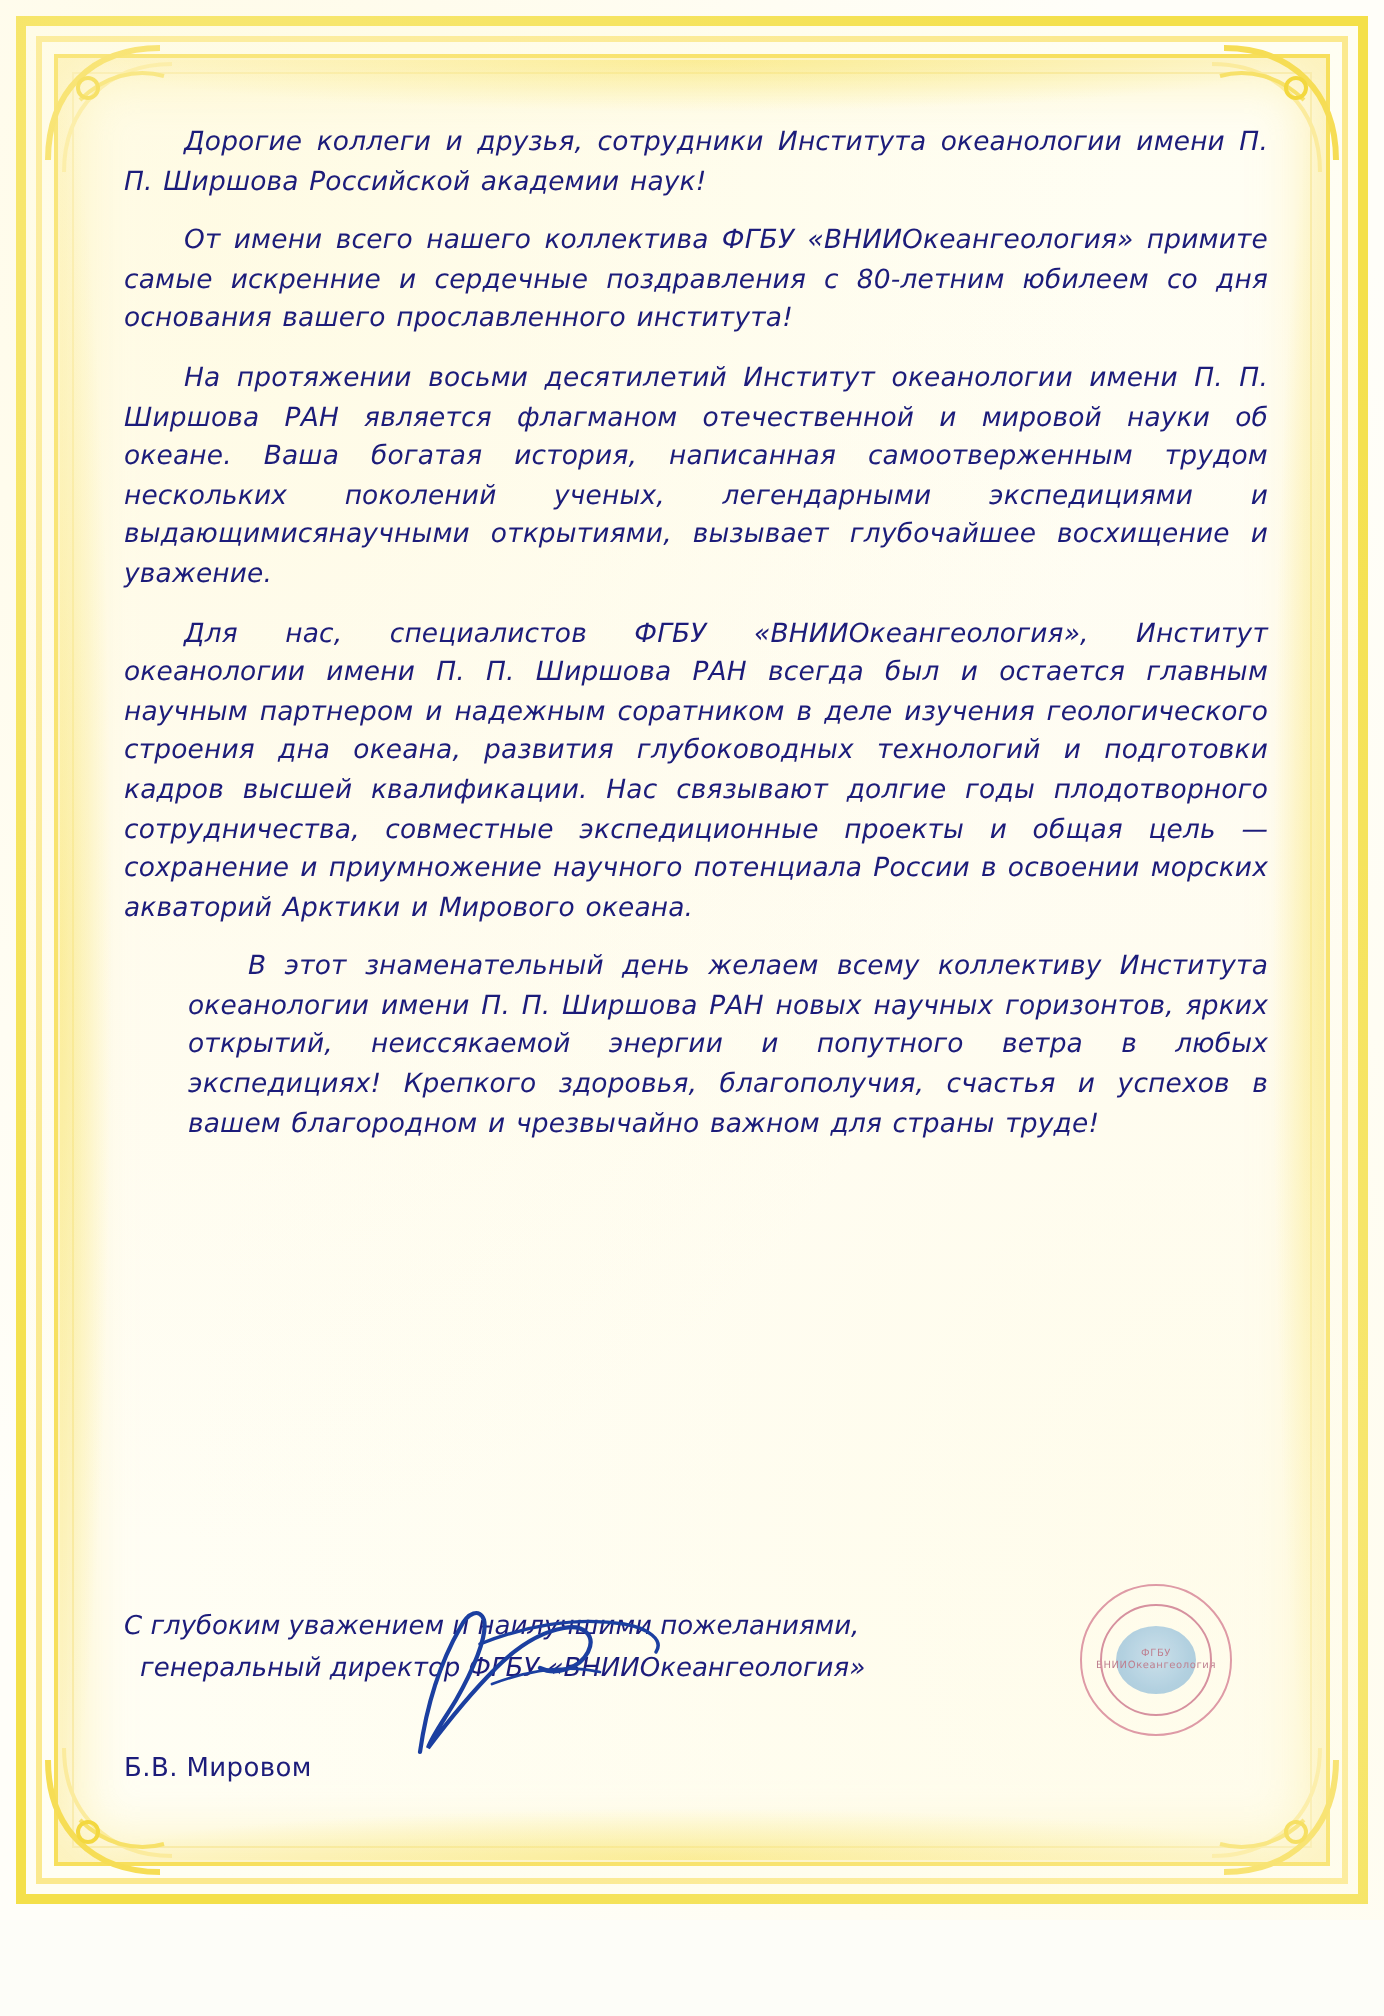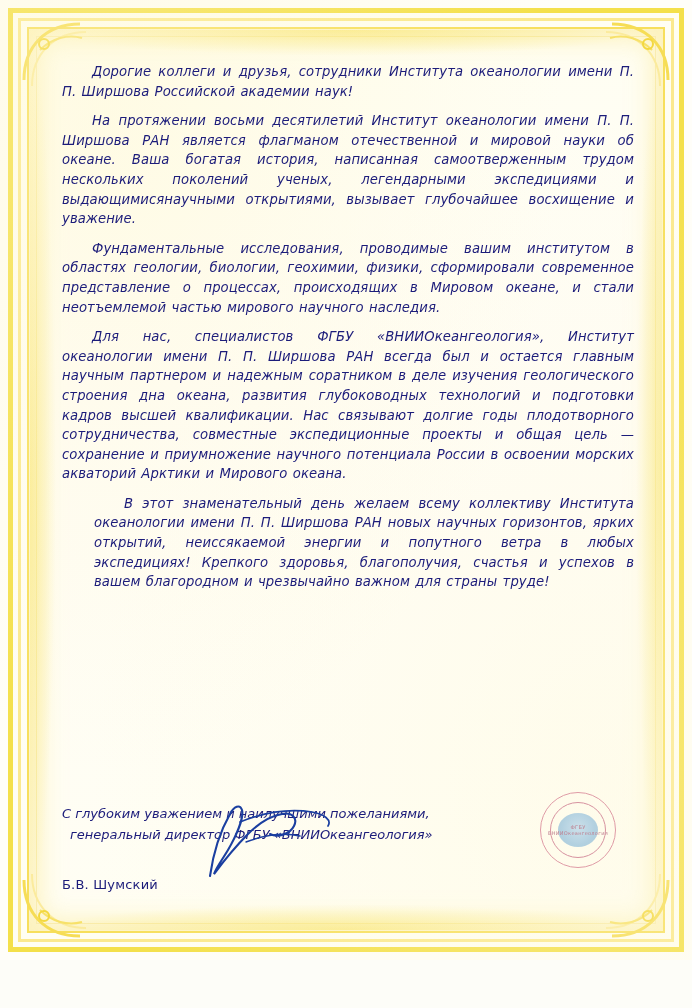--- a/index.html
+++ b/index.html
@@ -224,30 +224,30 @@
       <path d="M20 30 C32 18 48 14 62 18" fill="none" stroke="#f7e169" stroke-width="2"></path>
       <circle cx="24" cy="24" r="5" fill="none" stroke="#f3d83f" stroke-width="2"></circle>
     </svg>
   </div>
 
   <div class="paper-noise"></div>
 
   <div class="content">
     <div class="letter-body">
       <p>Дорогие коллеги и друзья, сотрудники Института океанологии имени П. П. Ширшова Российской академии наук!</p>
+      <p>От имени всего нашего коллектива ФГБУ «ВНИИОкеангеология» примите самые искренние и сердечные поздравления с 80-летним юбилеем со дня основания вашего прославленного института!</p>
       <p>На протяжении восьми десятилетий Институт океанологии имени П. П. Ширшова РАН является флагманом отечественной и мировой науки об океане. Ваша богатая история, написанная самоотверженным трудом нескольких поколений ученых, легендарными экспедициями и выдающимисянаучными открытиями, вызывает глубочайшее восхищение и уважение.</p>
-      <p>Фундаментальные исследования, проводимые вашим институтом в областях геологии, биологии, геохимии, физики, сформировали современное представление о процессах, происходящих в Мировом океане, и стали неотъемлемой частью мирового научного наследия.</p>
       <p>Для нас, специалистов ФГБУ «ВНИИОкеангеология», Институт океанологии имени П. П. Ширшова РАН всегда был и остается главным научным партнером и надежным соратником в деле изучения геологического строения дна океана, развития глубоководных технологий и подготовки кадров высшей квалификации. Нас связывают долгие годы плодотворного сотрудничества, совместные экспедиционные проекты и общая цель — сохранение и приумножение научного потенциала России в освоении морских акваторий Арктики и Мирового океана.</p>
       <p class="tight">В этот знаменательный день желаем всему коллективу Института океанологии имени П. П. Ширшова РАН новых научных горизонтов, ярких открытий, неиссякаемой энергии и попутного ветра в любых экспедициях! Крепкого здоровья, благополучия, счастья и успехов в вашем благородном и чрезвычайно важном для страны труде!</p>
     </div>
 
     <div class="sign-block">
       <div class="sign-line">С глубоким уважением и наилучшими пожеланиями,</div>
       <div class="sign-line indent">генеральный директор ФГБУ «ВНИИОкеангеология»</div>
-      <div class="sign-name">Б.В. Шумский</div>
+      <div class="sign-name">Б.В. Мировом</div>
 
       <svg class="signature-scribble" viewBox="0 0 150 96">
         <path d="M10 88 C14 60 22 40 30 26 C34 18 40 16 42 22 C44 30 36 48 28 62 C22 72 16 80 14 86 C20 78 34 60 48 46 C58 36 70 28 82 26 C92 24 98 30 94 38 C90 46 78 50 70 46" fill="none" stroke="#1b3fa0" stroke-width="2.1" stroke-linecap="round"></path>
         <path d="M40 34 C60 26 86 20 112 24 C124 26 132 32 128 38" fill="none" stroke="#1b3fa0" stroke-width="1.7" stroke-linecap="round"></path>
         <path d="M46 54 C62 48 82 44 100 48" fill="none" stroke="#1b3fa0" stroke-width="1.4" stroke-linecap="round"></path>
       </svg>
 
       <div class="stamp">
         <div class="stamp-inner"></div>
         <div class="stamp-text">ФГБУ ВНИИОкеангеология</div>

